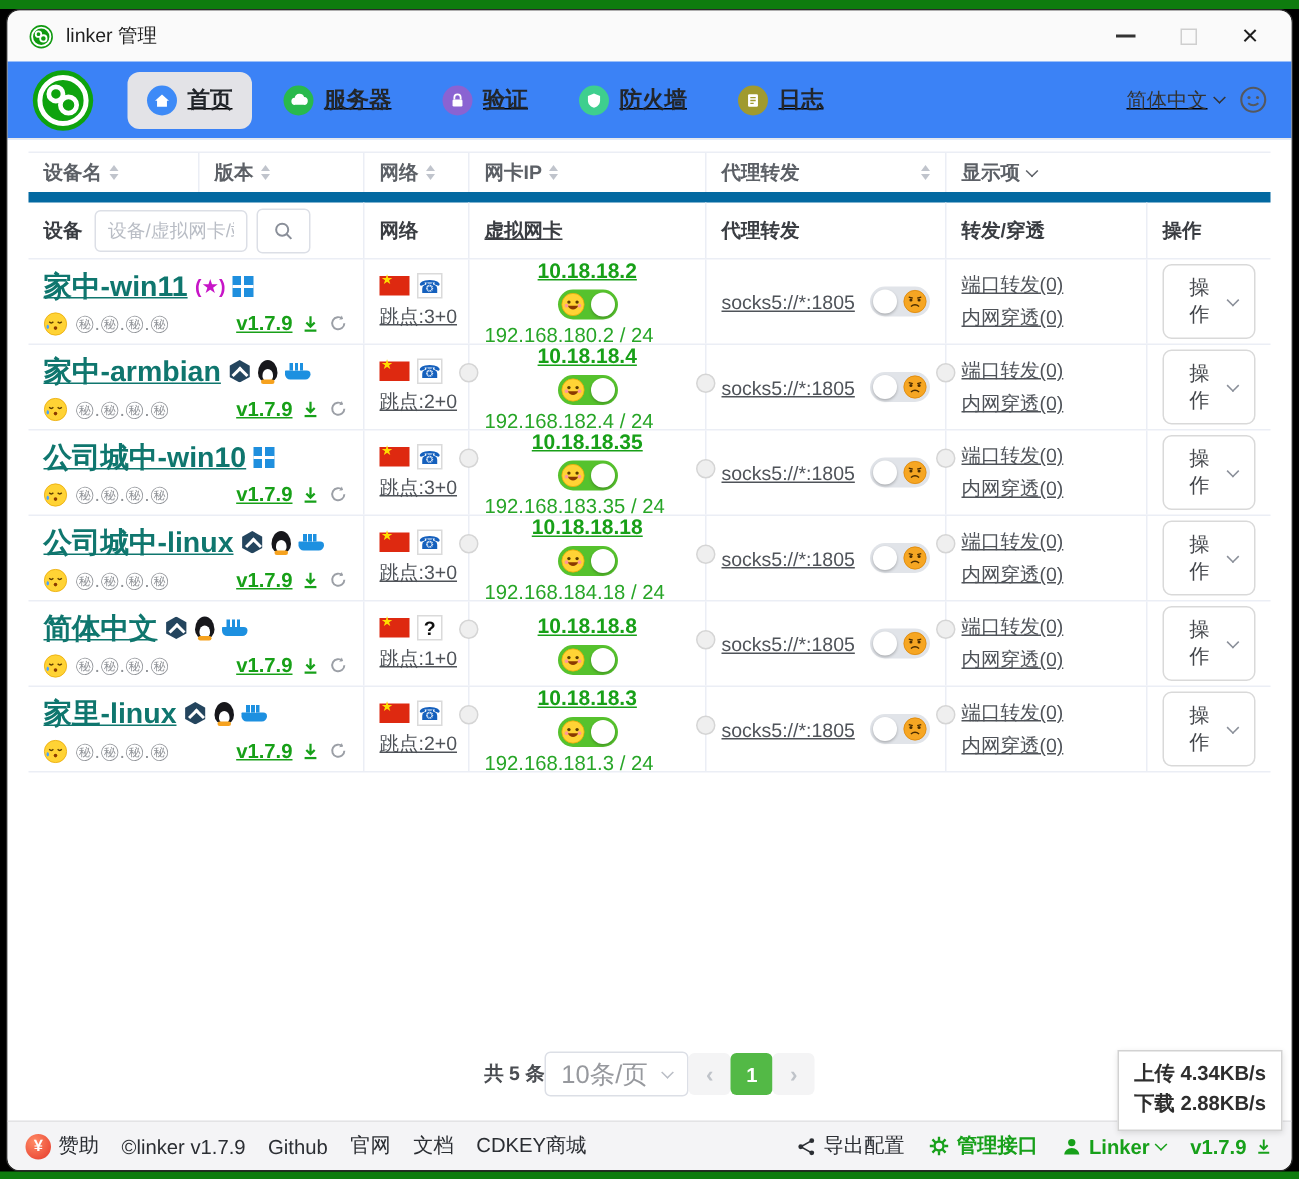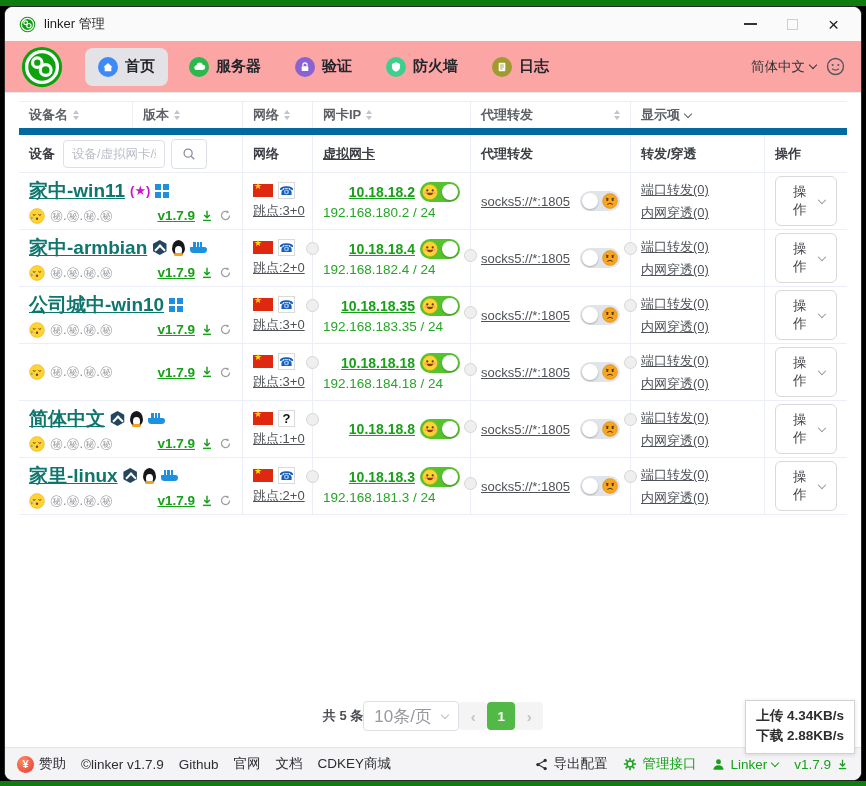--- a/index.html
+++ b/index.html
@@ -12,21 +12,21 @@
   
   .titlebar { height:34px; background:#fafafa; display:flex; align-items:center; padding:0 14px; flex:none; }
   .titlebar .logo-sm { width:17px; height:17px; margin-right:8px; flex:none; }
   .titlebar .title { font-size:13px; color:#1f1f1f; }
   .win-controls { margin-left:auto; display:flex; align-items:center; gap:30px; padding-right:8px; }
   .win-min { width:13px; height:2px; background:#333; }
   .win-max { width:11px; height:11px; border:1.5px solid #cfcfcf; }
   .win-close { font-size:19px; color:#1f1f1f; line-height:1; font-weight:400; }
 
   
-  .navbar { height:52px; background:#fca5a5; display:flex; align-items:center; padding:0 16px; flex:none; border-bottom:1px solid #e8e8ea; }
+  .navbar { height:52px; background:#3b82f6; display:flex; align-items:center; padding:0 16px; flex:none; border-bottom:1px solid #e8e8ea;text-decoration:underline; }
   .nav-logo { width:42px; height:42px; margin-right:22px; flex:none; }
   .nav-tabs { display:flex; align-items:center; gap:8px; }
   .nav-tab { display:flex; align-items:center; gap:7px; padding:9px 13px; border-radius:8px; cursor:pointer; }
   .nav-tab.active { background:#e3e3e7; }
   .nav-tab .bubble { width:20px; height:20px; border-radius:50%; display:flex; align-items:center; justify-content:center; flex:none; }
   .nav-tab .lbl { font-size:15px; font-weight:bold; color:#22262b; white-space:nowrap; }
   .nav-right { margin-left:auto; display:flex; align-items:center; gap:10px; }
   .lang { font-size:13.5px; color:#333; display:flex; align-items:center; gap:5px; }
   .chev { display:inline-block; width:6px; height:6px; border-right:1.5px solid currentColor; border-bottom:1.5px solid currentColor; transform:rotate(45deg); margin-top:-3px; }
 
@@ -50,21 +50,21 @@
   .vnic-link { color:#3a3d42; text-decoration:underline; cursor:pointer; }
   .search-input { width:102px; height:28px; border:1px solid #dcdfe6; border-radius:4px; padding:0 8px; font-size:12.5px; color:#333; margin-left:8px; outline:none; font-family:inherit; }
   .search-input::placeholder { color:#b9bdc5; }
   .search-btn { width:36px; height:30px; border:1px solid #dcdfe6; border-radius:4px; background:#fff; margin-left:6px; display:flex; align-items:center; justify-content:center; cursor:pointer; }
 
   
   .trow { display:flex; height:57px; border-bottom:1px solid #ebeef5; }
   .cell { padding:6px 10px; border-right:1px solid #ebeef5; display:flex; flex-direction:column; justify-content:center; gap:3px; position:relative; }
   .cell:last-child { border-right:none; }
   .line1 { display:flex; align-items:center; gap:5px; }
-  .line1.spread { justify-content:flex-end; }
+  .line1.spread { justify-content:flex-start;flex-direction:column; }
   .devname { color:#0f766e; font-weight:bold; font-size:19px; text-decoration:underline; cursor:pointer; white-space:nowrap; }
   .star { color:#c715c7; font-weight:bold; font-size:13px; }
   .masked { color:#8e9196; font-size:13px; }
   .line2 { display:flex; align-items:center; gap:5px; font-size:13px; }
   .vergroup { margin-left:auto; display:flex; align-items:center; gap:5px; }
   .ver { color:#18a018; font-weight:bold; font-size:13.5px; text-decoration:underline; cursor:pointer; }
   .glink { color:#4f5359; font-size:13px; text-decoration:underline; cursor:pointer; white-space:nowrap; }
   .iplink { color:#18a018; font-weight:bold; font-size:14px; text-decoration:underline; cursor:pointer; }
   .lan { color:#27a527; font-size:13.5px; }
   .flag { width:20px; height:13px; background:#de2910; position:relative; flex:none; }
@@ -105,21 +105,21 @@
 
   
   .statsbox { position:absolute; right:6px; bottom:26px; background:#fff; border:1px solid #d2d2d2; box-shadow:0 1px 4px rgba(0,0,0,.12); padding:5px 10px 7px; font-size:13.5px; color:#2e2e2e; font-weight:bold; line-height:1.5; z-index:6; white-space:nowrap; }
 
   
   .footer { height:33px; flex:none; background:#f4f4f6; border-top:1px solid #e3e3e5; display:flex; align-items:center; padding:0 12px; font-size:13.5px; color:#2b2e33; position:relative; z-index:2; }
   .fitem { display:flex; align-items:center; gap:5px; margin-right:15px; white-space:nowrap; }
   .fitem.link { cursor:pointer; }
   .f-right { margin-left:auto; display:flex; align-items:center; }
   .f-right .fitem { margin-right:0; margin-left:16px; }
-  .green { color:#17a01a; font-weight:normal; }
+  .green { color:#17a01a; font-weight:bold; }
   .sponsor-ic { width:17px; height:17px; border-radius:50%; background:radial-gradient(circle at 35% 30%,#ff8a65,#e5392b); color:#fff; font-size:11px; font-weight:bold; display:flex; align-items:center; justify-content:center; }
 </style>
 </head>
 <body>
 
 <svg width="0" height="0" style="position:absolute">
   <defs>
     <g id="g-smiley">
       <circle cx="10" cy="10" r="9.3" fill="#ffd335" stroke="#e7a600" stroke-width="0.6"></circle>
       <circle cx="6.6" cy="8" r="1.4" fill="#5b3b00"></circle>
@@ -512,20 +512,27 @@
     </div>
     <div class="cell col-act">
       <button class="opbtn">
         <span>操作</span>
         <span class="chev" style="color:#8a8f99"></span>
       </button>
     </div>
   </div>
           <div class="trow">
     <div class="cell col-device">
+      <div class="line1">
+        <a class="devname">公司城中-linux</a>
+
+        <span class="os os-armbian"></span>
+        <span class="os os-linux"></span>
+        <span class="os os-docker"></span>
+      </div>
       <div class="line2">
         <svg class="facewrap" viewBox="0 0 20 20">
                   <use href="#g-sleepy"></use>
                 </svg>
         <span class="masked">㊙.㊙.㊙.㊙</span>
         <span class="vergroup">
           <a class="ver">v1.7.9</a>
           <svg width="14" height="14" viewBox="0 0 16 16">
             <path d="M8 2 V9.5 M4.8 6.8 L8 10 L11.2 6.8" stroke="#17a01a" stroke-width="1.7" fill="none"></path>
             <path d="M3.5 13 H12.5" stroke="#17a01a" stroke-width="1.7"></path>

